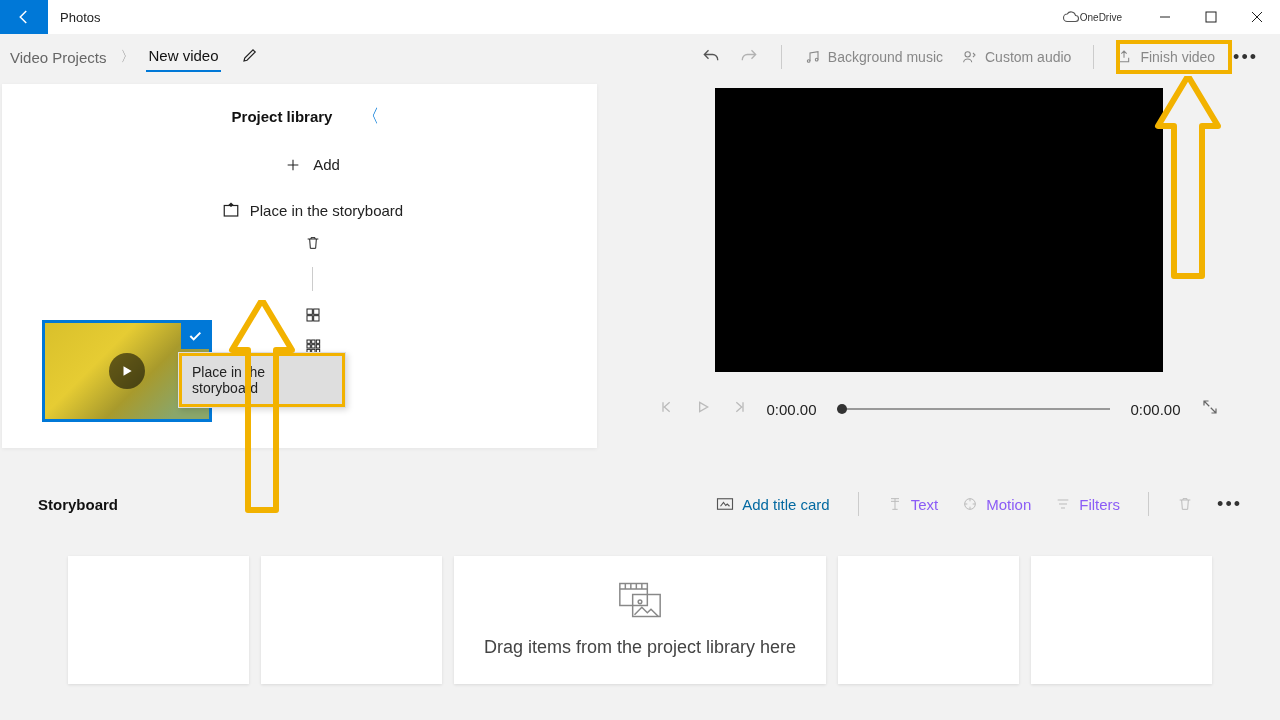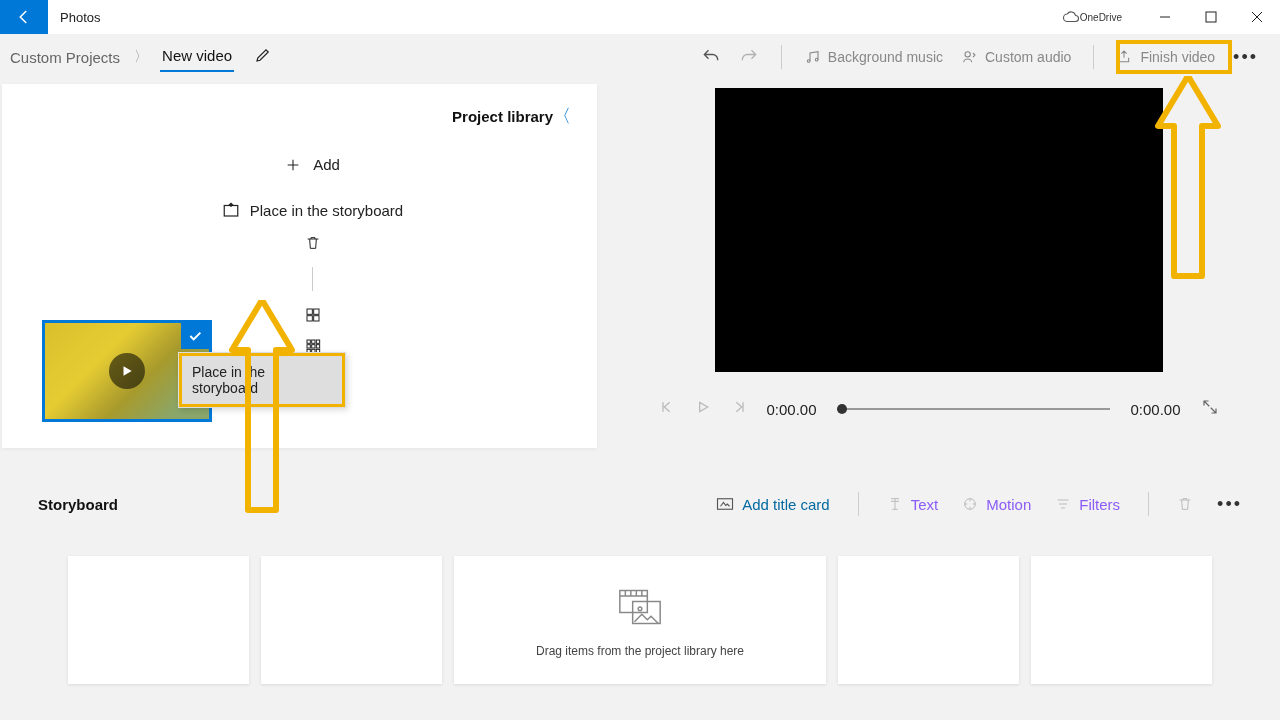--- a/index.html
+++ b/index.html
@@ -22,21 +22,21 @@
   .bc-caret { color:#999; font-size:14px; }
   .bc-active { color:#111; border-bottom: 2px solid #0078D7; padding-bottom: 6px; }
   .pencil { margin-left: 8px; cursor:pointer; }
   .crumb-right { margin-left:auto; display:flex; align-items:center; gap: 18px; padding-right: 14px; color:#888; }
   .tool-btn { display:flex; align-items:center; gap:8px; font-size:14px; cursor:pointer; color:#888; }
   .vdiv { width:1px; height:24px; background:#ccc; margin:0 4px; }
 
   
   .mainarea { display:flex; height: 380px; }
   .leftpanel { width:595px; background:#fff; margin-left: 2px; margin-top: 4px; box-shadow: 0 1px 4px rgba(0,0,0,0.06); position:relative; height: 364px; }
-  .lib-header { display:flex; align-items:center; justify-content:flex-end; padding: 20px 16px 6px 38px; }
+  .lib-header { display:flex; align-items:center; justify-content:center; padding: 20px 16px 6px 38px; gap: 29px; }
   .lib-title { font-size:15px; font-weight:600; color:#111; }
   .chev { color:#0078D7; font-size:18px; cursor:pointer; padding-right:10px; }
   .lib-toolbar { display:flex; align-items:center; padding: 22px 20px 12px 46px; gap:14px;flex-direction:column; }
   .add-btn { display:flex; align-items:center; gap:12px; font-size:15px; color:#222; cursor:pointer; }
   .spacer { flex:1; }
   .tb-btn { display:flex; align-items:center; gap:10px; font-size:15px; color:#222; cursor:pointer; }
   .icon-btn { width:20px; height:20px; cursor:pointer; display:flex; align-items:center; justify-content:center; }
   .grid-active { border-bottom: 2px solid #0078D7; padding-bottom:4px; }
 
   .thumb { position:absolute; left:40px; top:236px; width:170px; height:102px; border:3px solid #0078D7; background: linear-gradient(135deg,#d9c02b 0%, #e6cc33 35%, #a89a2c 60%, #8aa66a 85%); }
@@ -61,21 +61,21 @@
   .story-toolbar { display:flex; align-items:center; padding: 32px 38px 12px 38px; gap:18px; }
   .story-title { font-size:15px; font-weight:600; color:#111; }
   .story-right { margin-left:auto; display:flex; align-items:center; gap:24px; color:#888; font-size:15px; }
   .disabled { color:#8b5cf6; }
   .sb-btn { display:flex; align-items:center; gap:8px; cursor:pointer; }
 
   .cards-wrap { position:relative; height: 180px; }
   .cards { display:flex; gap:12px; padding: 0 68px; margin-top: 28px; }
   .card { width:198px; height:128px; background:#fff; box-shadow:0 1px 3px rgba(0,0,0,0.1); }
   .card.wide { width:408px; display:flex; flex-direction:column; align-items:center; justify-content:flex-end; gap:18px; padding-bottom:26px; }
-  .drag-text { font-size:12px; color:#444; }
+  .drag-text { font-size:18px; color:#444; }
 
   
   .hl-box { position:absolute; border:4px solid #f2b200; }
   .hl-finish { top:40px; left:1116px; width:116px; height:34px; }
   .arrow { position:absolute; }
   .arrow svg { display:block; }
 </style>
 </head>
 <body>
 
@@ -106,21 +106,21 @@
     <div class="win-btn">
         <svg width="12" height="12" viewBox="0 0 12 12" stroke-width="1">
           <path d="M1 1l10 10M11 1L1 11"></path>
         </svg>
       </div>
   </div>
 </div>
 
 <div class="crumbrow">
   <div class="crumb-left">
-    <span class="bc-item">Custom Projects</span>
+    <span class="bc-item">Video Projects</span>
     <span class="bc-caret">〉</span>
     <span class="bc-item bc-active">New video</span>
     <span class="pencil">
       <svg width="18" height="18" viewBox="0 0 24 24" fill="none" stroke="#222" stroke-width="1.6">
           <path d="M4 20l4-1 11-11-3-3L5 16l-1 4z"></path>
         </svg>
     </span>
   </div>
   <div class="crumb-right">
     <span class="tool-btn">

